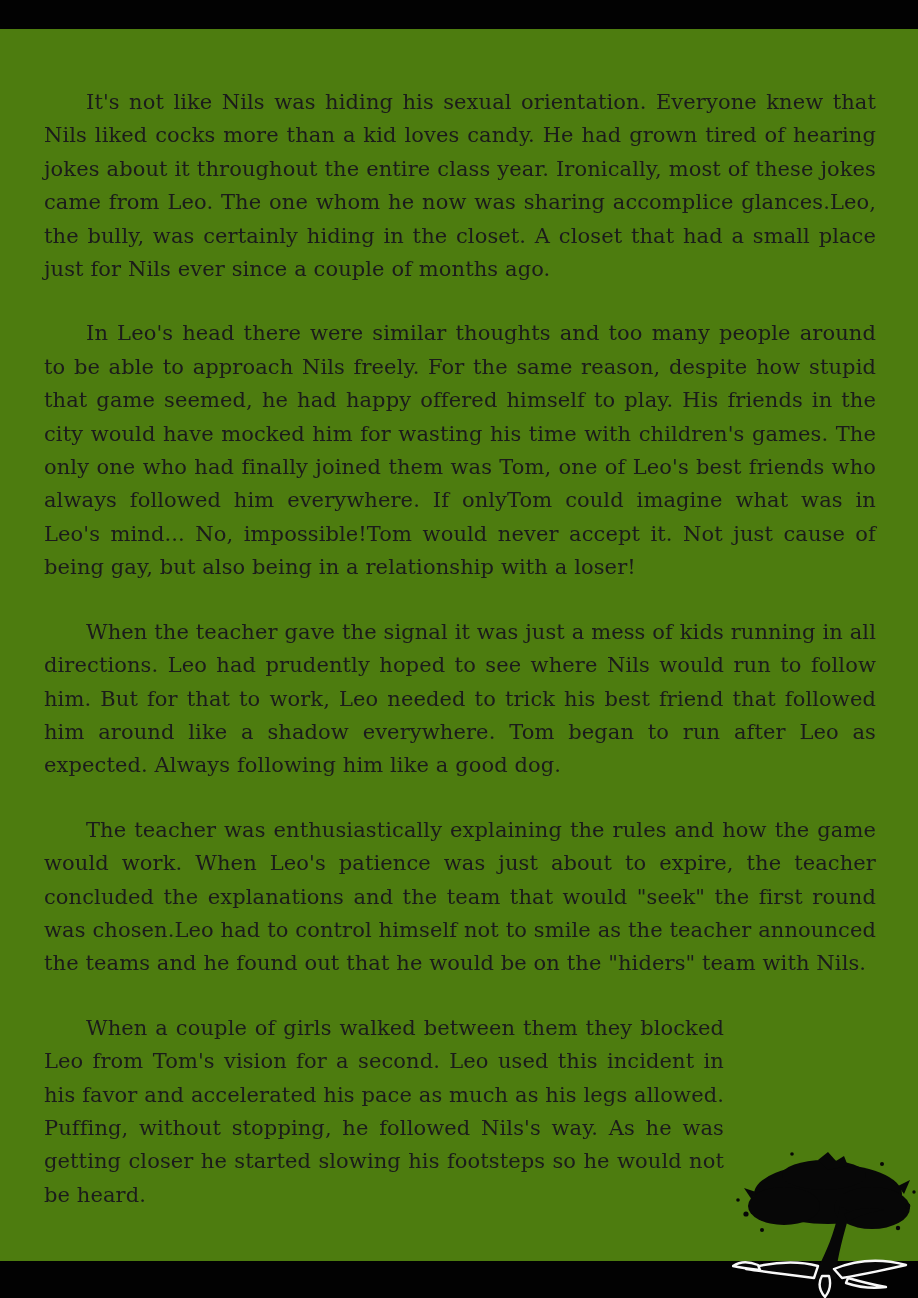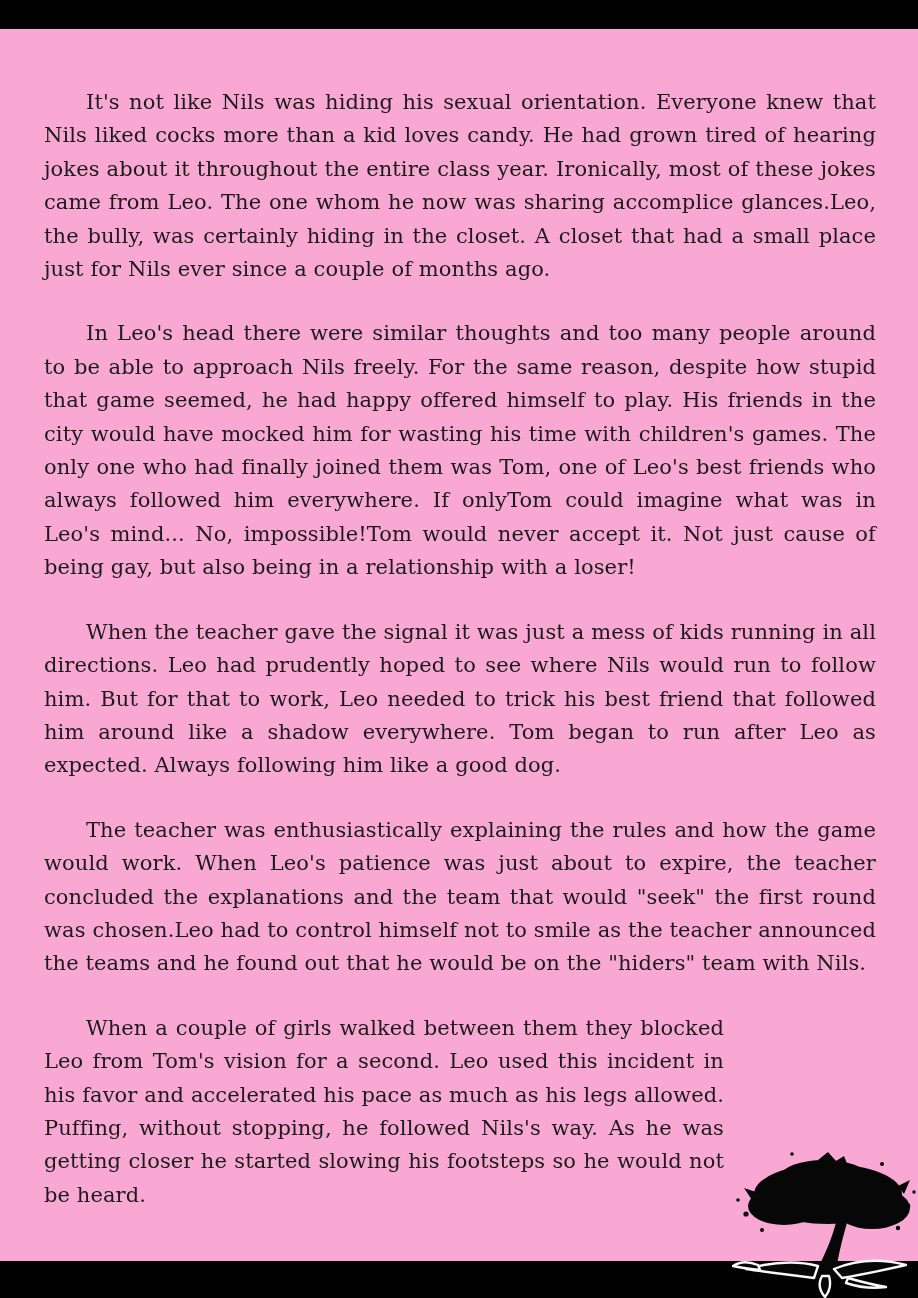--- a/index.html
+++ b/index.html
@@ -4,21 +4,21 @@
 <style>
   html, body {
     margin: 0;
     padding: 0;
     background: #111;
   }
   .page {
     position: relative;
     width: 918px;
     height: 1298px;
-    background: #f9a8d4;
+    background: #4d7c0f;
     overflow: hidden;
     font-family: "DejaVu Serif", "Liberation Serif", serif;
   }
   .bar {
     position: absolute;
     left: 0;
     width: 100%;
     background: #020202;
   }
   .bar.top    { top: 0;    height: 29px; }

